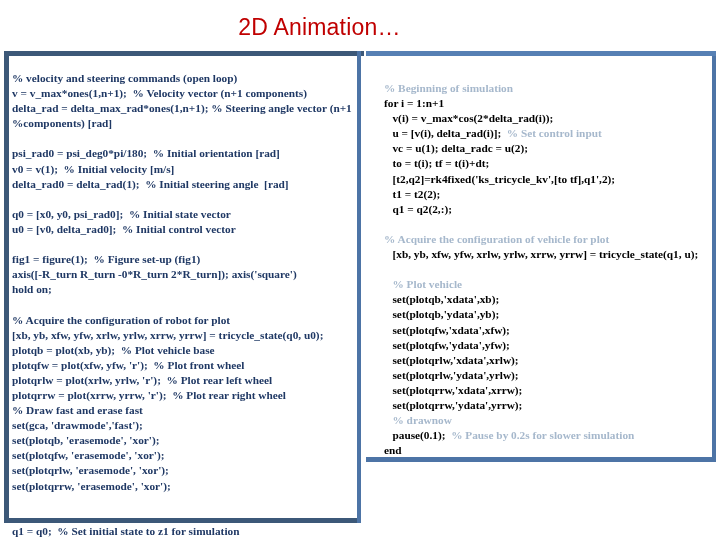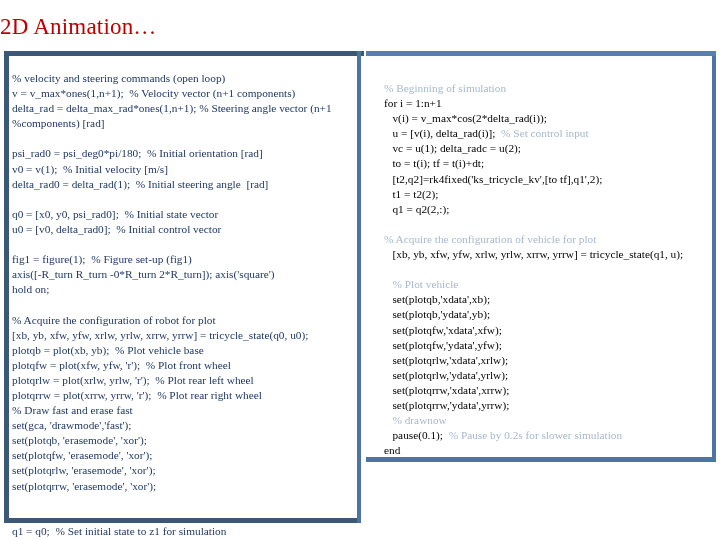--- a/index.html
+++ b/index.html
@@ -14,21 +14,22 @@
     overflow: hidden;
     position: relative;
   }
 
   
   #slide-title {
     position: absolute;
     left: 0;
     top: 14px;
     width: 639px;
-    font-family: Liberation Serif, serif;
+    text-align: center;
+    font-family: Liberation Sans, sans-serif;
     font-size: 23px;
     color: #c00000;
     letter-spacing: 0.2px;
     white-space: nowrap;
   }
 
   
   #rule-left {
     position: absolute;
     left: 4px;
@@ -98,21 +99,21 @@
     top: 81px;
     width: 330px;
     font-size: 11.3px;
     line-height: 15.1px;
     color: #000000;
     white-space: pre;
   }
 
   .cmt { color: #a6b8cc; text-align: center; }
   .blank { display: block; height: 15.1px; }
-  .ln { display: block; }
+  .ln { display: block; font-weight: bold; }
 </style>
 </head>
 <body>
 
 <div id="slide-title">2D Animation…</div>
 
 <div id="rule-left"></div>
 <div id="rule-right"></div>
 
 <div id="left-box"></div>

